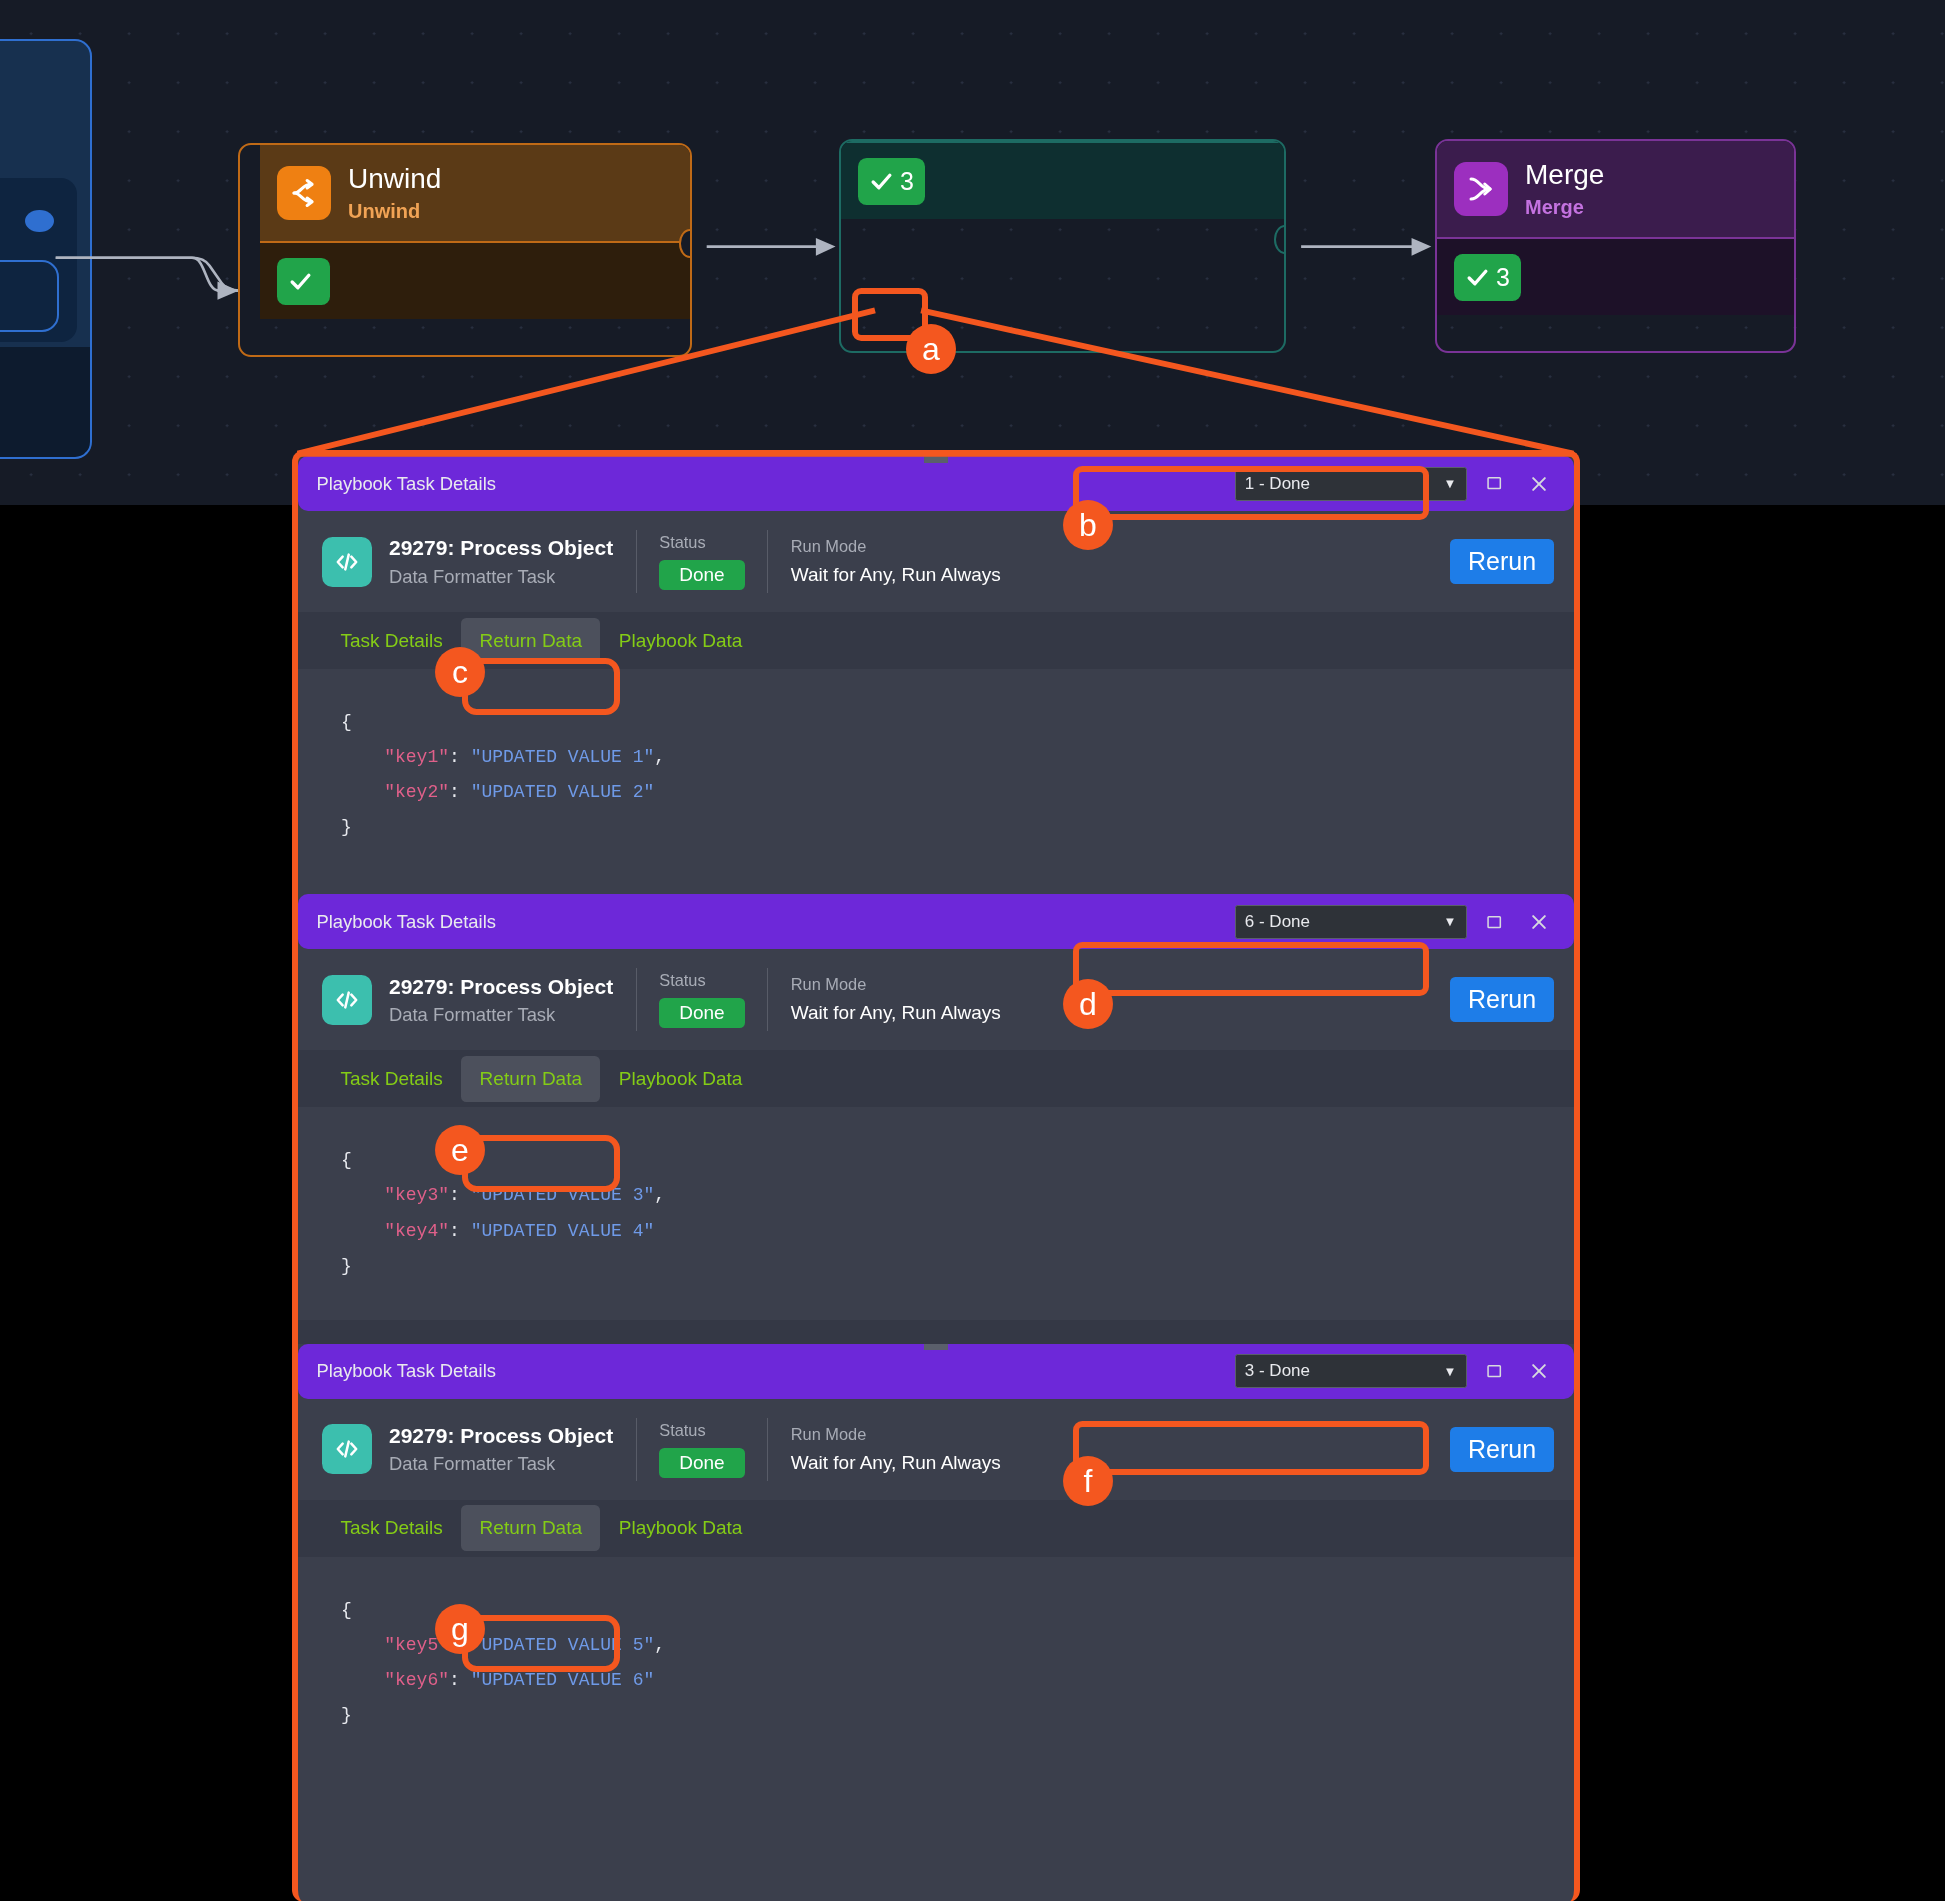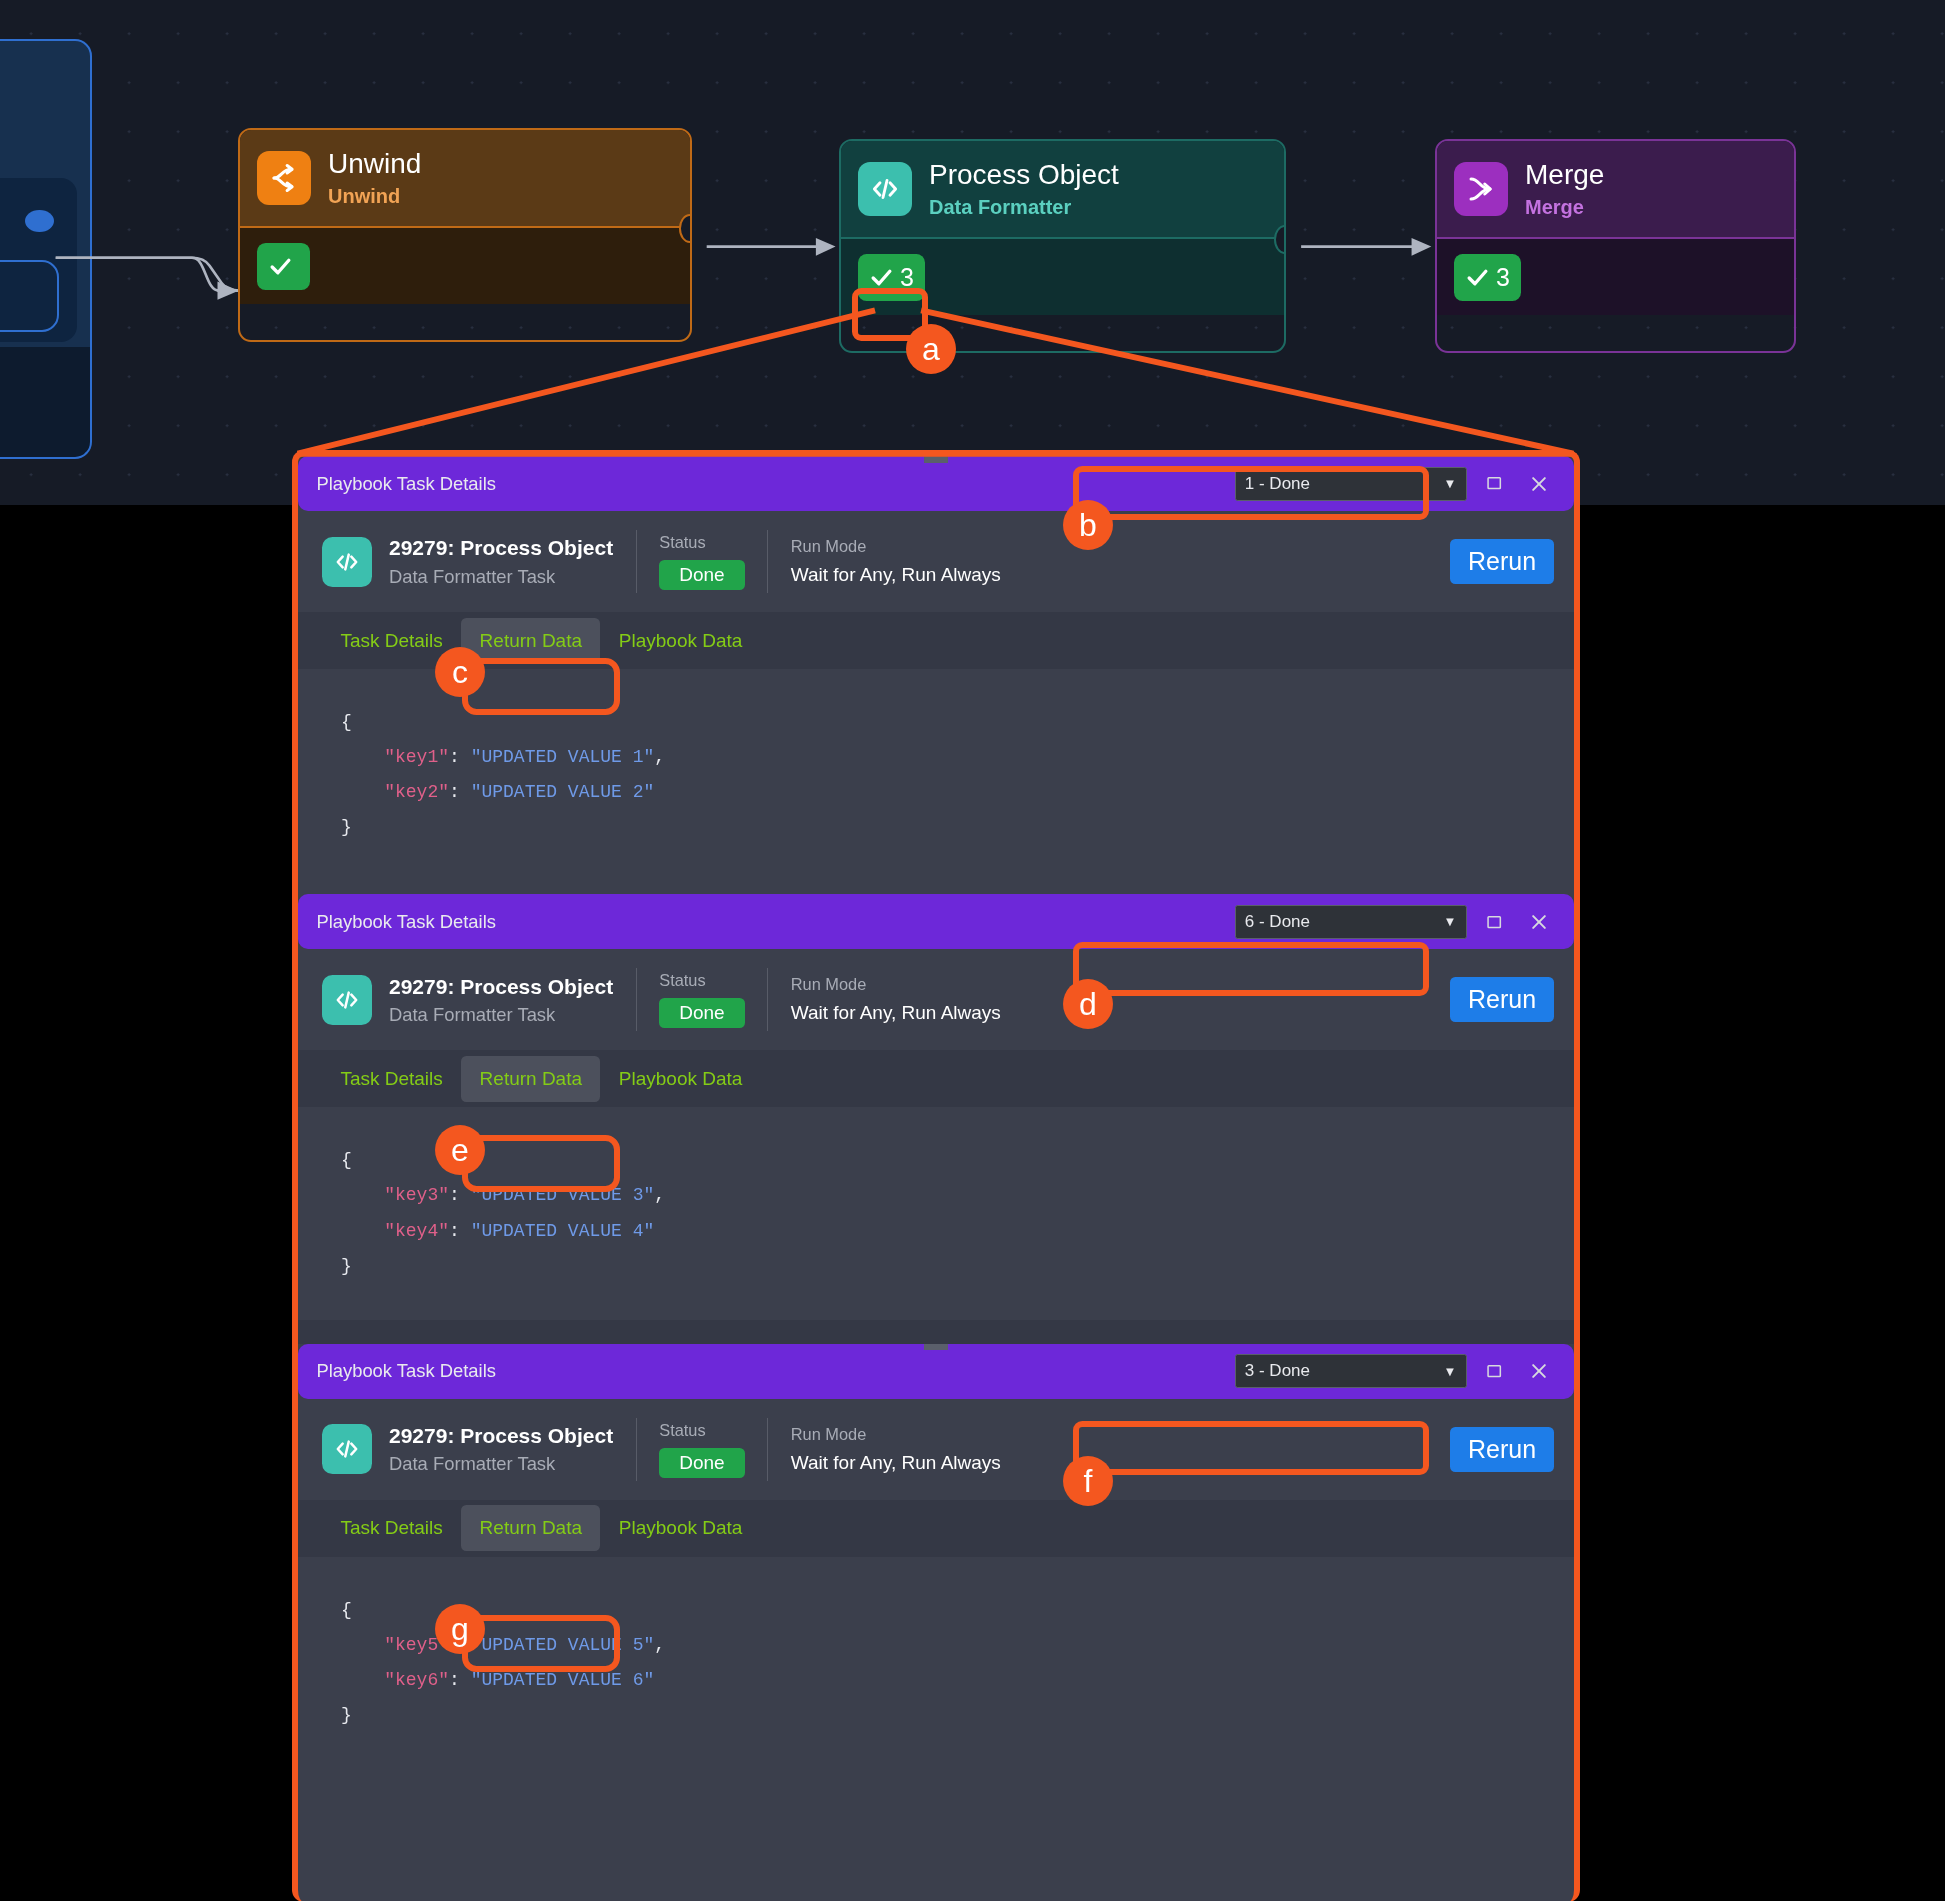--- a/index.html
+++ b/index.html
@@ -124,23 +124,24 @@
     justify-content: center;
     gap: 6.6px;
     padding: 0 10.5px;
     color: #fff;
     font-size: 25px;
   }
   .status-chip svg { display:block; }
 
   
   #node-unwind {
-    left: 238px; top: 128px;
+    left: 238px; top: 143px;
     width: 454px; height: 214px;
     border: 2px solid #c06a16;
+    padding-left: 20px;
   }
   #node-unwind .node-head { background: #5b3a16; }
   #node-unwind .node-ico { background: #ef8012; }
   #node-unwind .node-sub { color: #f1a355; }
   #node-unwind .node-body { background: #2e1e0c; border-top: 2px solid #c06a16; }
 
   
   #node-process {
     left: 839px; top: 139px;
     width: 447px; height: 214px;
@@ -389,33 +390,20 @@
           <svg width="25" height="25" viewBox="0 0 24 24" fill="none" stroke="#ffffff" stroke-width="3.2" stroke-linecap="round" stroke-linejoin="round">
             <polyline points="4,12.5 9.5,18 20,6"></polyline>
           </svg>
           <span></span>
         </div>
       </div>
       <div class="port" style="left:439px; top:84px; border-color:#c06a16;"></div>
     </div>
 
     <div class="node" id="node-process">
-      <div class="node-head">
-        <div class="node-ico">
-          <svg width="30" height="30" viewBox="0 0 24 24" fill="none" stroke="#ffffff" stroke-width="2.3" stroke-linecap="round" stroke-linejoin="round">
-            <polyline points="8,7 3.5,12 8,17"></polyline>
-            <polyline points="16,7 20.5,12 16,17"></polyline>
-            <line x1="13.6" y1="5.2" x2="10.4" y2="18.8"></line>
-          </svg>
-        </div>
-        <div class="node-titles">
-          <div class="node-title">Process Object</div>
-          <div class="node-sub">Data Formatter</div>
-        </div>
-      </div>
       <div class="node-body">
         <div class="status-chip">
           <svg width="25" height="25" viewBox="0 0 24 24" fill="none" stroke="#ffffff" stroke-width="3.2" stroke-linecap="round" stroke-linejoin="round">
             <polyline points="4,12.5 9.5,18 20,6"></polyline>
           </svg>
           <span>3</span>
         </div>
       </div>
       <div class="port" style="left:433px; top:84px; border-color:#1d6b63;"></div>
     </div>

